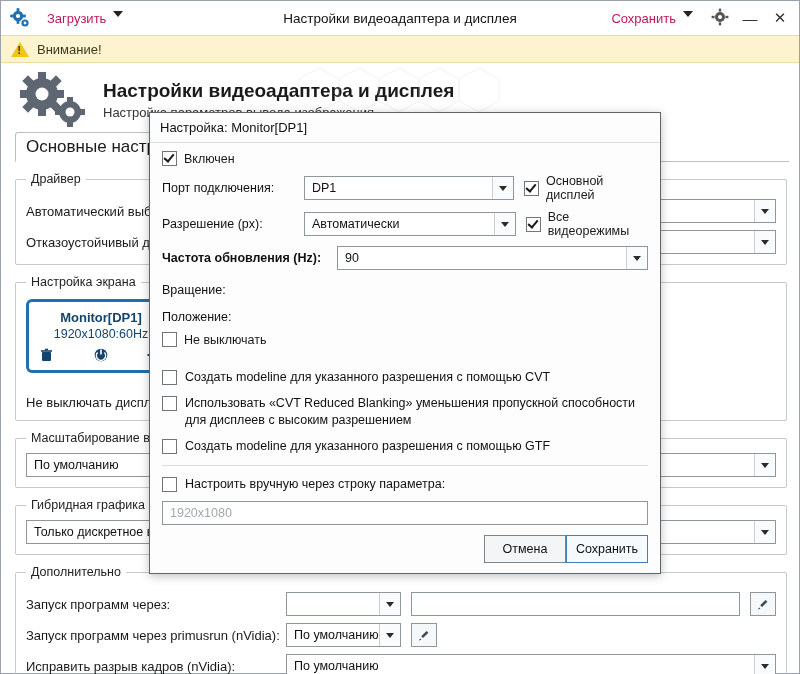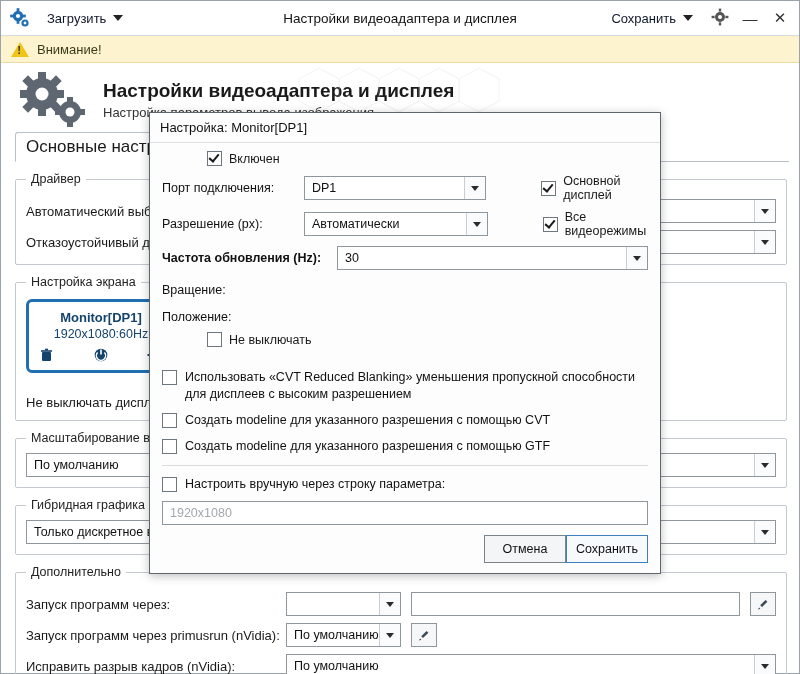--- a/index.html
+++ b/index.html
@@ -39,25 +39,24 @@
     align-items: center;
     gap: 10px;
     padding-left: 8px;
   }
   .app-logo {
     width: 22px; height: 22px;
     position: relative;
   }
   .tb-btn {
     display: flex;
-    align-items: center;
     gap: 7px;
     padding: 3px 6px;
     font-size: 13px;
-    color: #0f172a;
+    color: #be185d;
     cursor: default;
   }
   .caret-down {
     width: 0; height: 0;
     border-left: 5px solid transparent;
     border-right: 5px solid transparent;
     border-top: 6px solid #222;
   }
   .tb-title {
     position: absolute;
@@ -285,21 +284,20 @@
     margin: 0 auto;
   }
 
   .chk {
     display: inline-flex;
     align-items: center;
     gap: 7px;
     font-size: 12.5px;
     color: #1a1a1a;
     cursor: default;
-    margin-left: 45px;
   }
   .box {
     width: 13px; height: 13px;
     border: 1px solid #6d767d;
     background: #fff;
     display: inline-block;
     position: relative;
     flex: 0 0 auto;
   }
   .box.checked:after {
@@ -702,21 +700,21 @@
           </div>
           <label class="chk">
             <span class="box checked"></span>
             <span>Все видеорежимы</span>
           </label>
         </div>
 
         <div class="dlg-row">
           <span class="dlg-lbl" style="width:165px;font-weight:bold;">Частота обновления (Hz):</span>
           <div class="combo flex1">
-            <span>30</span>
+            <span>90</span>
             <span class="arrowbox">
                 <span class="arrow"></span>
               </span>
           </div>
         </div>
 
         <div class="dlg-row">
           <span class="dlg-lbl">Вращение:</span>
           <div class="combo flex1" style="visibility:hidden;">
             <span>Без вращения</span>
@@ -734,26 +732,26 @@
           <label class="chk">
             <span class="box"></span>
             <span>Не выключать</span>
           </label>
         </div>
 
         <div style="height:14px;"></div>
 
         <div class="dlg-check-row">
           <span class="box"></span>
-          <span>Использовать «CVT Reduced Blanking» уменьшения пропускной способности для дисплеев с высоким разрешением</span>
+          <span>Создать modeline для указанного разрешения с помощью CVT</span>
         </div>
 
         <div class="dlg-check-row">
           <span class="box"></span>
-          <span>Создать modeline для указанного разрешения с помощью CVT</span>
+          <span>Использовать «CVT Reduced Blanking» уменьшения пропускной способности для дисплеев с высоким разрешением</span>
         </div>
 
         <div class="dlg-check-row">
           <span class="box"></span>
           <span>Создать modeline для указанного разрешения с помощью GTF</span>
         </div>
 
         <div class="sep"></div>
 
         <div class="dlg-check-row">

